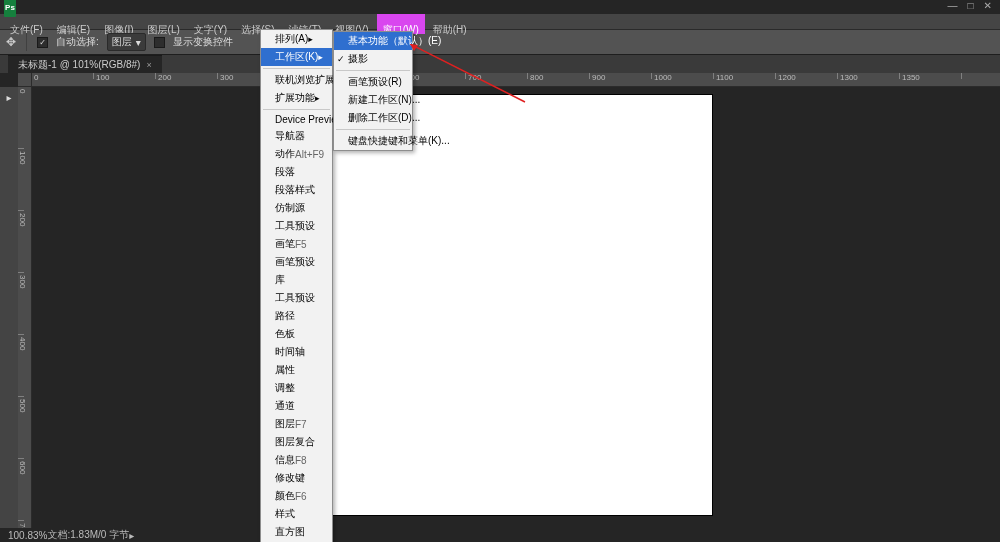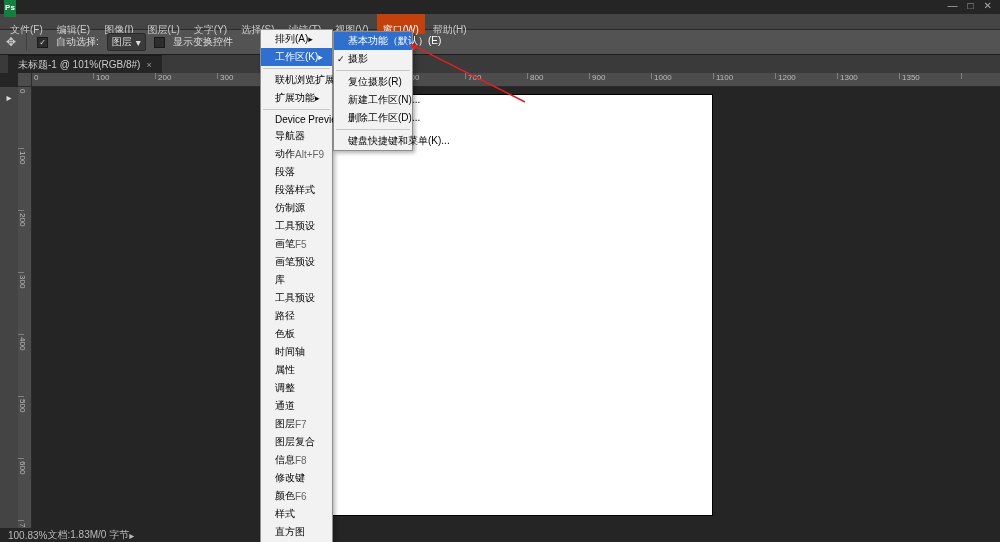--- a/index.html
+++ b/index.html
@@ -3,21 +3,21 @@
 <meta charset="utf-8">
 <style>
 *{margin:0;padding:0;box-sizing:border-box;font-family:"Microsoft YaHei",Arial,sans-serif;font-size:10px;user-select:none}
 body{width:1000px;height:542px;background:#252525;overflow:hidden;position:relative}
 .titlebar{height:14px;background:#252525;display:flex;align-items:center;padding:0 4px;position:relative}
 .ps-logo{width:12px;height:20px;background:#15803d;color:#fff;font-size:8px;font-weight:bold;display:flex;align-items:center;justify-content:center;border-radius:1px;margin-right:10px}
 .winctl{position:absolute;right:8px;top:0;display:flex;gap:10px;color:#aaa;font-size:9px}
 .winctl span{cursor:pointer}
 .menubar{height:15px;background:#454545;display:flex;align-items:center;padding-left:4px;gap:2px}
 .menubar .mi{color:#ccc;font-size:10px;padding:12px 6px;height:15px;line-height:15px;cursor:pointer}
-.menubar .mi.active{background:#c2410c;color:#fff}
+.menubar .mi.active{background:#d946ef;color:#fff}
 .optbar{height:26px;background:#535353;display:flex;align-items:center;padding:0 6px;gap:8px;color:#ddd;font-size:10px;border-top:1px solid #2a2a2a;border-bottom:1px solid #1e1e1e}
 .move-icon{font-size:12px;color:#ccc}
 .opt-sep{width:1px;height:18px;background:#404040;margin:0 2px}
 .cb{width:11px;height:11px;background:#2d2d2d;border:1px solid #1a1a1a;display:inline-flex;align-items:center;justify-content:center;color:#ddd;font-size:8px}
 .dd{display:inline-flex;align-items:center;gap:4px;background:#3b3b3b;border:1px solid #2a2a2a;padding:1px 4px;border-radius:2px}
 .tabbar{height:18px;background:#3a3a3a;display:flex;align-items:center;padding-left:8px}
 .doctab{background:#252525;color:#ccc;font-size:9px;padding:2px 10px;border-top:1px solid #1a1a1a;display:flex;align-items:center;gap:6px}
 .doctab .x{font-size:9px;color:#999}
 .work{position:absolute;left:0;top:73px;right:0;bottom:14px;background:#252525}
 .ruler-h{position:absolute;left:32px;right:0;top:0;height:14px;background:#4c4c4c;border-bottom:1px solid #2b2b2b;display:flex;overflow:hidden}
@@ -230,21 +230,21 @@
   </div>
 <div class="dropdown submenu" id="subMenu">
     <div class="di hi">
       <span>基本功能（默认）(E)</span>
     </div>
     <div class="di chk">
       <span>摄影</span>
     </div>
     <div class="sep"></div>
     <div class="di">
-      <span>复位摄影(R)</span>
+      <span>画笔预设(R)</span>
     </div>
     <div class="di">
       <span>新建工作区(N)...</span>
     </div>
     <div class="di">
       <span>删除工作区(D)...</span>
     </div>
     <div class="sep"></div>
     <div class="di">
       <span>键盘快捷键和菜单(K)...</span>

